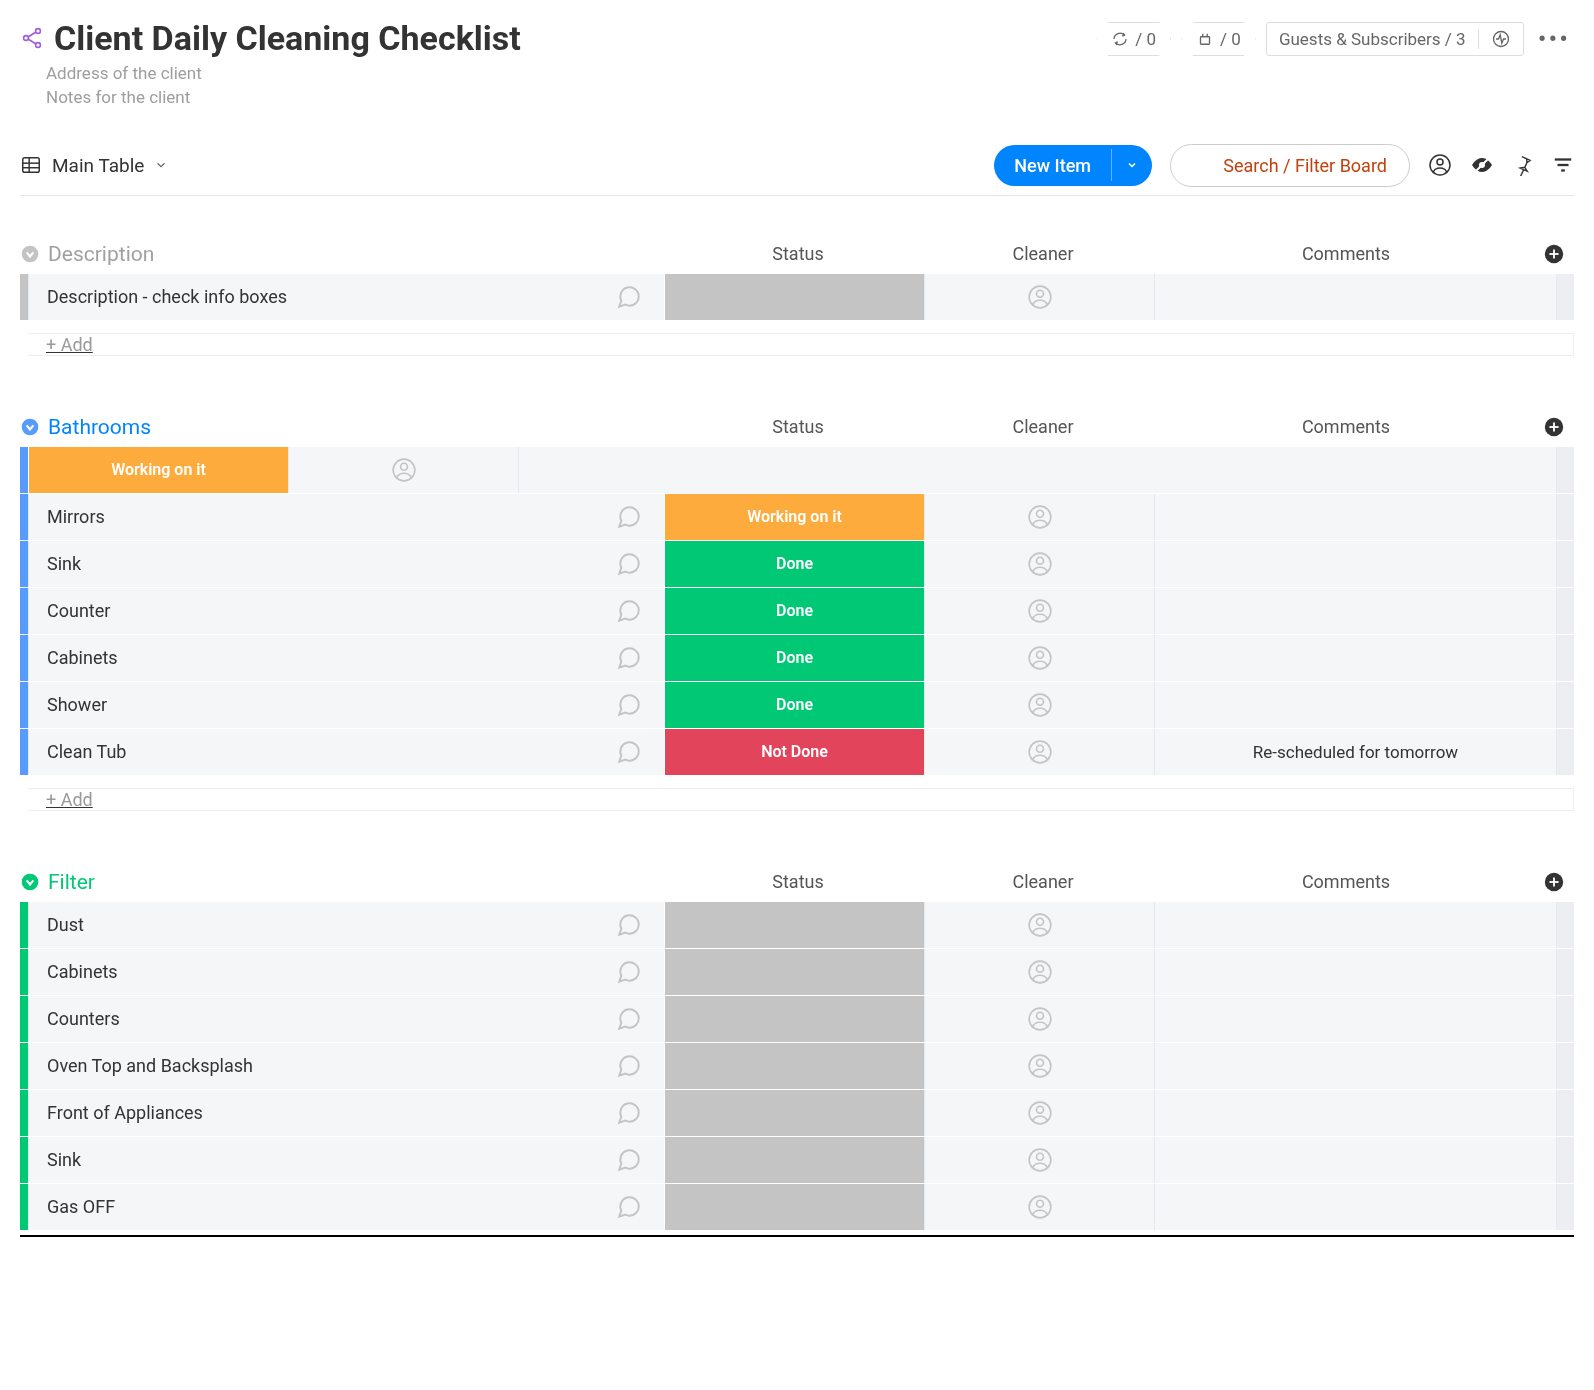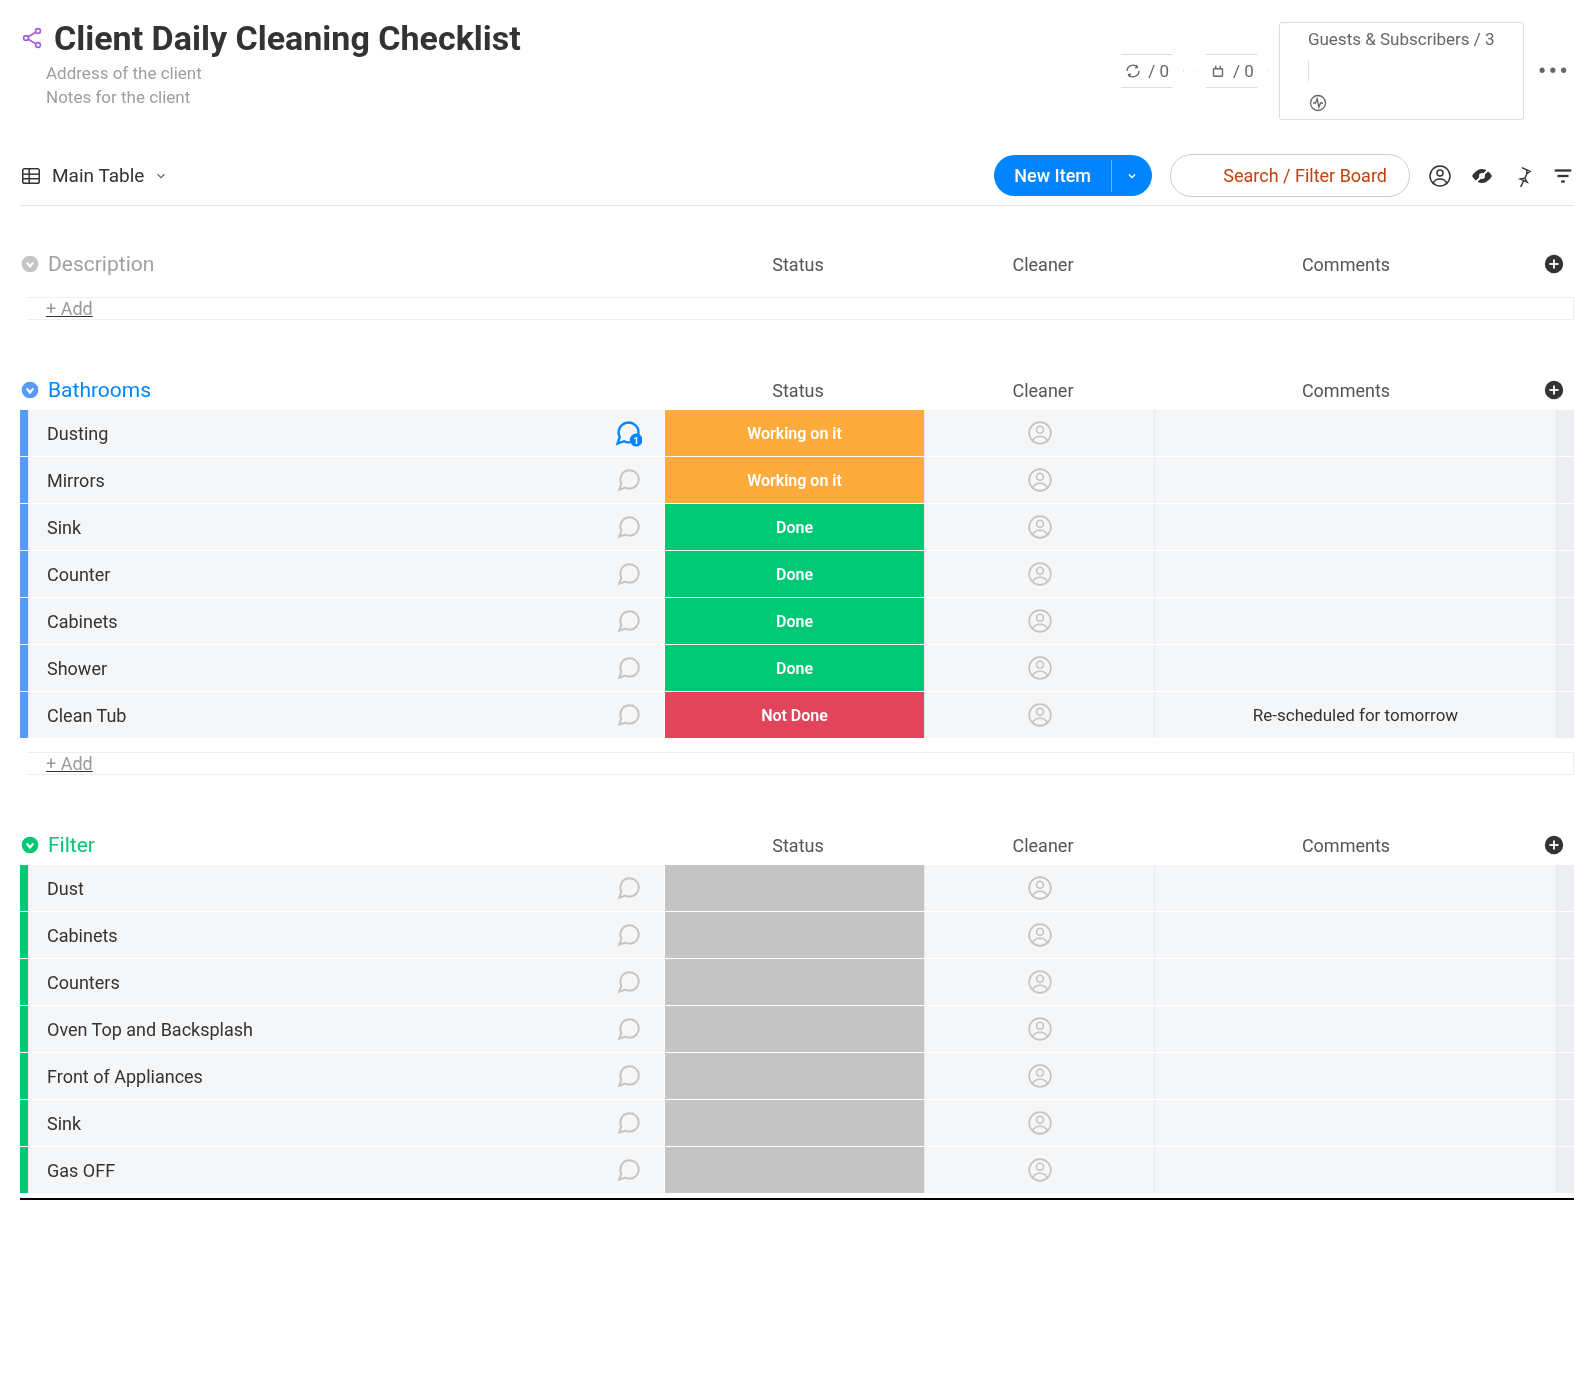--- a/index.html
+++ b/index.html
@@ -4,21 +4,21 @@
 <style>
 * { box-sizing: border-box; margin: 0; padding: 0; }
 body { font-family: -apple-system, BlinkMacSystemFont, "Segoe UI", Roboto, Helvetica, Arial, sans-serif; background: #fff; color: #333; width: 1594px; padding: 12px 20px; }
 .header-row { display:flex; align-items:flex-start; justify-content:space-between; padding-top:6px; }
 .title-wrap { display:flex; align-items:center; gap:10px; }
 .share-icon { color:#a25ddc; }
 .page-title { font-size:34px; font-weight:700; color:#333; }
 .subtitles { margin-left:26px; margin-top:4px; color:#9e9e9e; font-size:17px; line-height:1.4; }
 .header-right { display:flex; align-items:center; gap:10px; padding-top:4px; }
 .badge-hex { display:flex; align-items:center; justify-content:center; gap:6px; border:1px solid #ddd; background:#fff; padding:6px 14px; font-size:17px; color:#666; border-radius:3px; position:relative; clip-path: polygon(12px 0, calc(100% - 12px) 0, 100% 50%, calc(100% - 12px) 100%, 12px 100%, 0 50%); }
-.guests-box { display:flex; gap:12px; border:1px solid #ddd; border-radius:3px; padding:6px 28px; font-size:17px; color:#666;flex-direction:column; }
+.guests-box { display:flex; gap:12px; border:1px solid #ddd; border-radius:3px; padding:6px 12px; font-size:17px; color:#666; }
 .guests-box .divider { width:1px; height:20px; background:#ddd; }
 .dots-icon { font-size:26px; color:#666; letter-spacing:2px; cursor:pointer; padding:0 4px; }
 .toolbar { display:flex; align-items:center; justify-content:space-between; margin-top:34px; border-bottom:1px solid #e6e6e6; padding-bottom:8px; }
 .toolbar-left { display:flex; align-items:center; gap:10px; color:#333; font-size:19px; }
 .toolbar-right { display:flex; align-items:center; gap:18px; }
 .new-item-btn { display:flex; align-items:center; background:#0085ff; color:#fff; border-radius:22px; overflow:hidden; cursor:pointer; }
 .new-item-btn .label { padding:10px 20px; font-size:18px; font-weight:500; }
 .new-item-btn .caret { padding:10px 14px; border-left:1px solid rgba(255,255,255,0.4); }
 .search-pill { border:1px solid #ccc; border-radius:22px; padding:10px 22px; font-size:18px; color:#c2410c; width:240px;text-align:right; }
 .tool-icon { color:#333; cursor:pointer; }
@@ -181,20 +181,41 @@
           <div class="add-col">
             <svg width="22" height="22" viewBox="0 0 24 24">
               <circle cx="12" cy="12" r="10" fill="#333"></circle>
               <line x1="12" y1="7" x2="12" y2="17" stroke="#fff" stroke-width="2"></line>
               <line x1="7" y1="12" x2="17" y2="12" stroke="#fff" stroke-width="2"></line>
             </svg>
           </div>
         </div>
       </div>
       <div class="rows">
+        <div class="row">
+          <div class="row-edge" style="background:#c4c4c4"></div>
+          <div class="row-main">
+            <span>Description - check info boxes</span>
+            <span class="row-chat">
+              <svg width="26" height="26" viewBox="0 0 24 24">
+                <path d="M21 11.5a8.38 8.38 0 0 1-8.5 8.5 8.5 8.5 0 0 1-3.9-.95L3 21l1.95-5.6A8.5 8.5 0 1 1 21 11.5z" fill="none" stroke="currentColor" stroke-width="1.8"></path>
+              </svg>
+            </span>
+          </div>
+          <div class="row-status" style="background:#c4c4c4"></div>
+          <div class="row-cleaner">
+            <svg width="26" height="26" viewBox="0 0 24 24">
+              <circle cx="12" cy="12" r="10" class="person-circ"></circle>
+              <circle cx="12" cy="9" r="3.2" class="person-circ"></circle>
+              <path d="M5 20c1-4 5-5 7-5s6 1 7 5" class="person-circ"></path>
+            </svg>
+          </div>
+          <div class="row-comments"></div>
+          <div class="row-tail"></div>
+        </div>
         <div class="add-row">
           <div class="add-row-edge" style="background:#c4c4c4"></div>
           <div class="row-main">+ Add</div>
         </div>
       </div>
     </div>
     <div class="group">
       <div class="group-header">
         <span class="group-toggle">
           <svg width="20" height="20" viewBox="0 0 24 24">
@@ -212,30 +233,20 @@
               <circle cx="12" cy="12" r="10" fill="#333"></circle>
               <line x1="12" y1="7" x2="12" y2="17" stroke="#fff" stroke-width="2"></line>
               <line x1="7" y1="12" x2="17" y2="12" stroke="#fff" stroke-width="2"></line>
             </svg>
           </div>
         </div>
       </div>
       <div class="rows">
         <div class="row">
           <div class="row-edge" style="background:#579bfc"></div>
-          <div class="row-main">
-            <span>Dusting</span>
-            <span class="row-chat active">
-              <svg width="28" height="28" viewBox="0 0 24 24">
-                <path d="M21 11.5a8.38 8.38 0 0 1-8.5 8.5 8.5 8.5 0 0 1-3.9-.95L3 21l1.95-5.6A8.5 8.5 0 1 1 21 11.5z" fill="none" stroke="#0085ff" stroke-width="2"></path>
-                <circle cx="19" cy="18" r="5.5" fill="#0085ff"></circle>
-                <text x="19" y="21" text-anchor="middle" font-size="8" fill="#fff" font-weight="bold">1</text>
-              </svg>
-            </span>
-          </div>
           <div class="row-status" style="background:#fdab3d">Working on it</div>
           <div class="row-cleaner">
             <svg width="26" height="26" viewBox="0 0 24 24">
               <circle cx="12" cy="12" r="10" class="person-circ"></circle>
               <circle cx="12" cy="9" r="3.2" class="person-circ"></circle>
               <path d="M5 20c1-4 5-5 7-5s6 1 7 5" class="person-circ"></path>
             </svg>
           </div>
           <div class="row-comments"></div>
           <div class="row-tail"></div>

